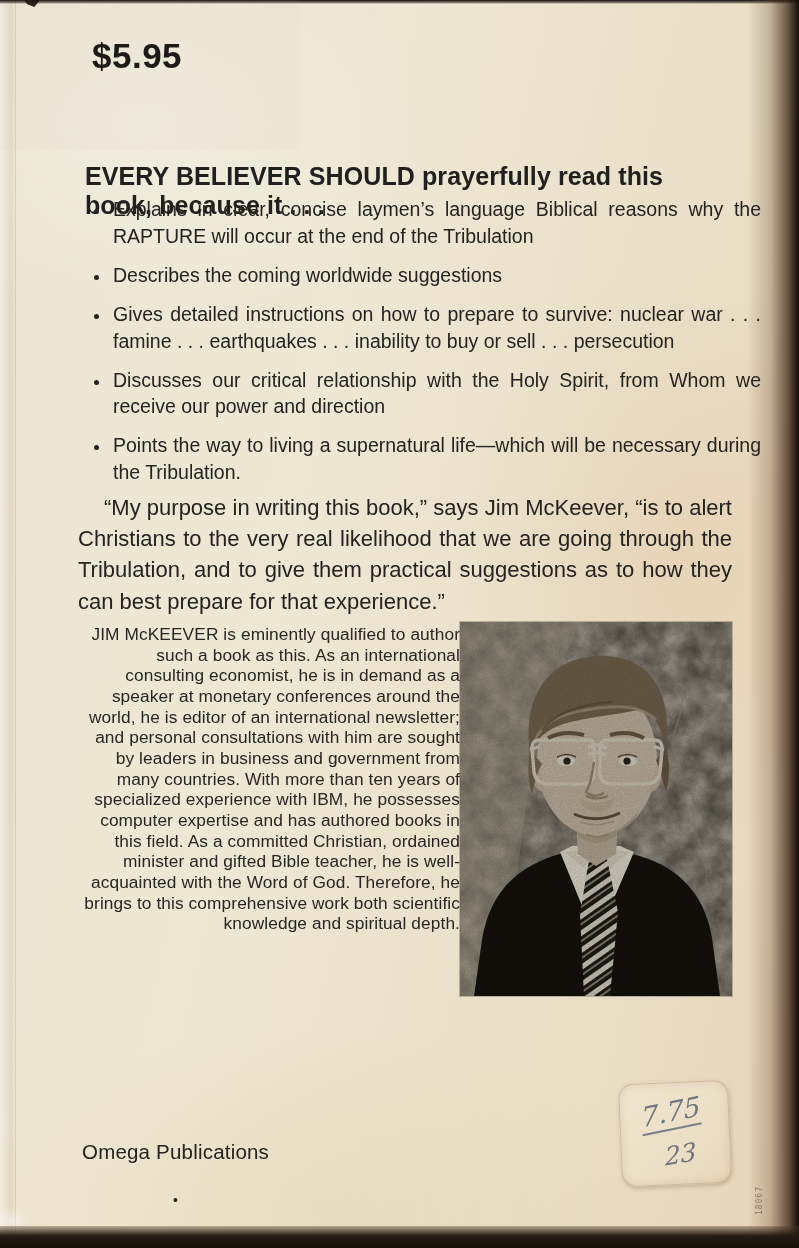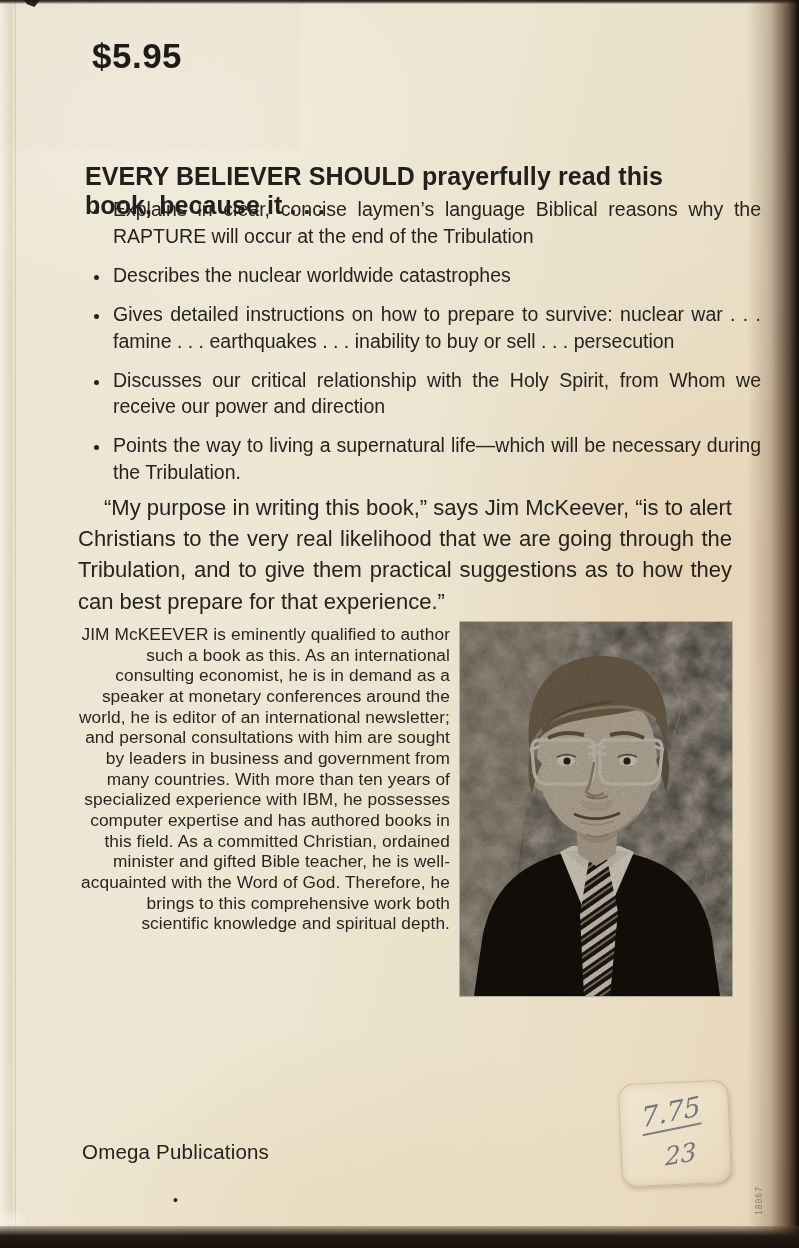--- a/index.html
+++ b/index.html
@@ -33,21 +33,21 @@
   .price{position:absolute;left:92px;top:36px;font-size:35px;font-weight:800;
     letter-spacing:.5px;color:#171513;transform:scaleY(1.02);}
   .headline{position:absolute;left:85px;top:162px;width:652px;font-size:25px;
     font-weight:700;color:#20201e;letter-spacing:.1px;}
   .bullets{position:absolute;left:86px;top:196px;width:650px;margin:0;padding:0 0 0 25px;
     color:#242320;font-size:19.5px;line-height:1.38;}
   .bullets li{margin:0 0 12px 0;text-align:justify;padding-left:2px;}
   .bullets li::marker{color:#242320;font-size:18px;}
   .quote{position:absolute;left:78px;top:492px;width:654px;margin:0;color:#242320;
     font-size:22px;line-height:1.42;text-align:justify;text-indent:26px;}
-  .bio-row{position:absolute;left:76px;top:622px;width:656px;display:flex;gap:10px;}
+  .bio-row{position:absolute;left:76px;top:622px;width:656px;display:flex;}
   .bio{flex:1 1 auto;margin:2px 0 0 0;color:#282623;font-size:17.3px;line-height:1.195;
     text-align:right;letter-spacing:.1px;}
   .photo-frame{flex:0 0 272px;width:272px;height:374px;background:#cac2b1;
     box-shadow:0 0 0 1px rgba(90,80,60,.35);}
   .photo-frame svg{display:block;width:100%;height:100%;}
   .footer{position:absolute;left:82px;top:1140px;display:flex;align-items:center;
     gap:27px;font-size:20.5px;color:#242320;letter-spacing:.2px;flex-direction:column;}
   .footer .dot{font-size:14px;transform:translateY(1px);}
   
   .sticker{position:absolute;left:620px;top:1082px;width:110px;height:103px;
@@ -69,21 +69,21 @@
 
 <div class="stage">
   <div class="paper"></div>
 
   <div class="price">$5.95</div>
 
   <div class="headline">EVERY BELIEVER SHOULD prayerfully read this book, because it . . .</div>
 
   <ul class="bullets">
     <li>Explains in clear, concise laymen’s language Biblical reasons why the RAPTURE will occur at the end of the Tribulation</li>
-    <li>Describes the nuclear worldwide catastrophes</li>
+    <li>Describes the coming worldwide suggestions</li>
     <li>Gives detailed instructions on how to prepare to survive: nuclear war . . . famine . . . earthquakes . . . inability to buy or sell . . . persecution</li>
     <li>Discusses our critical relationship with the Holy Spirit, from Whom we receive our power and direction</li>
     <li>Points the way to living a supernatural life—which will be necessary during the Tribulation.</li>
   </ul>
 
   <p class="quote">“My purpose in writing this book,” says Jim McKeever, “is to alert Christians to the very real likelihood that we are going through the Tribulation, and to give them practical suggestions as to how they can best prepare for that experience.”</p>
 
   <div class="bio-row">
     <p class="bio">JIM McKEEVER is eminently qualified to author such a book as this. As an international consulting economist, he is in demand as a speaker at monetary conferences around the world, he is editor of an international newsletter; and personal consultations with him are sought by leaders in business and government from many countries. With more than ten years of specialized experience with IBM, he possesses computer expertise and has authored books in this field. As a committed Christian, ordained minister and gifted Bible teacher, he is well-acquainted with the Word of God. Therefore, he brings to this comprehensive work both scientific knowledge and spiritual depth.</p>
     <div class="photo-frame" role="img" aria-label="Black-and-white portrait photo of Jim McKeever wearing glasses, dark suit and striped tie">

